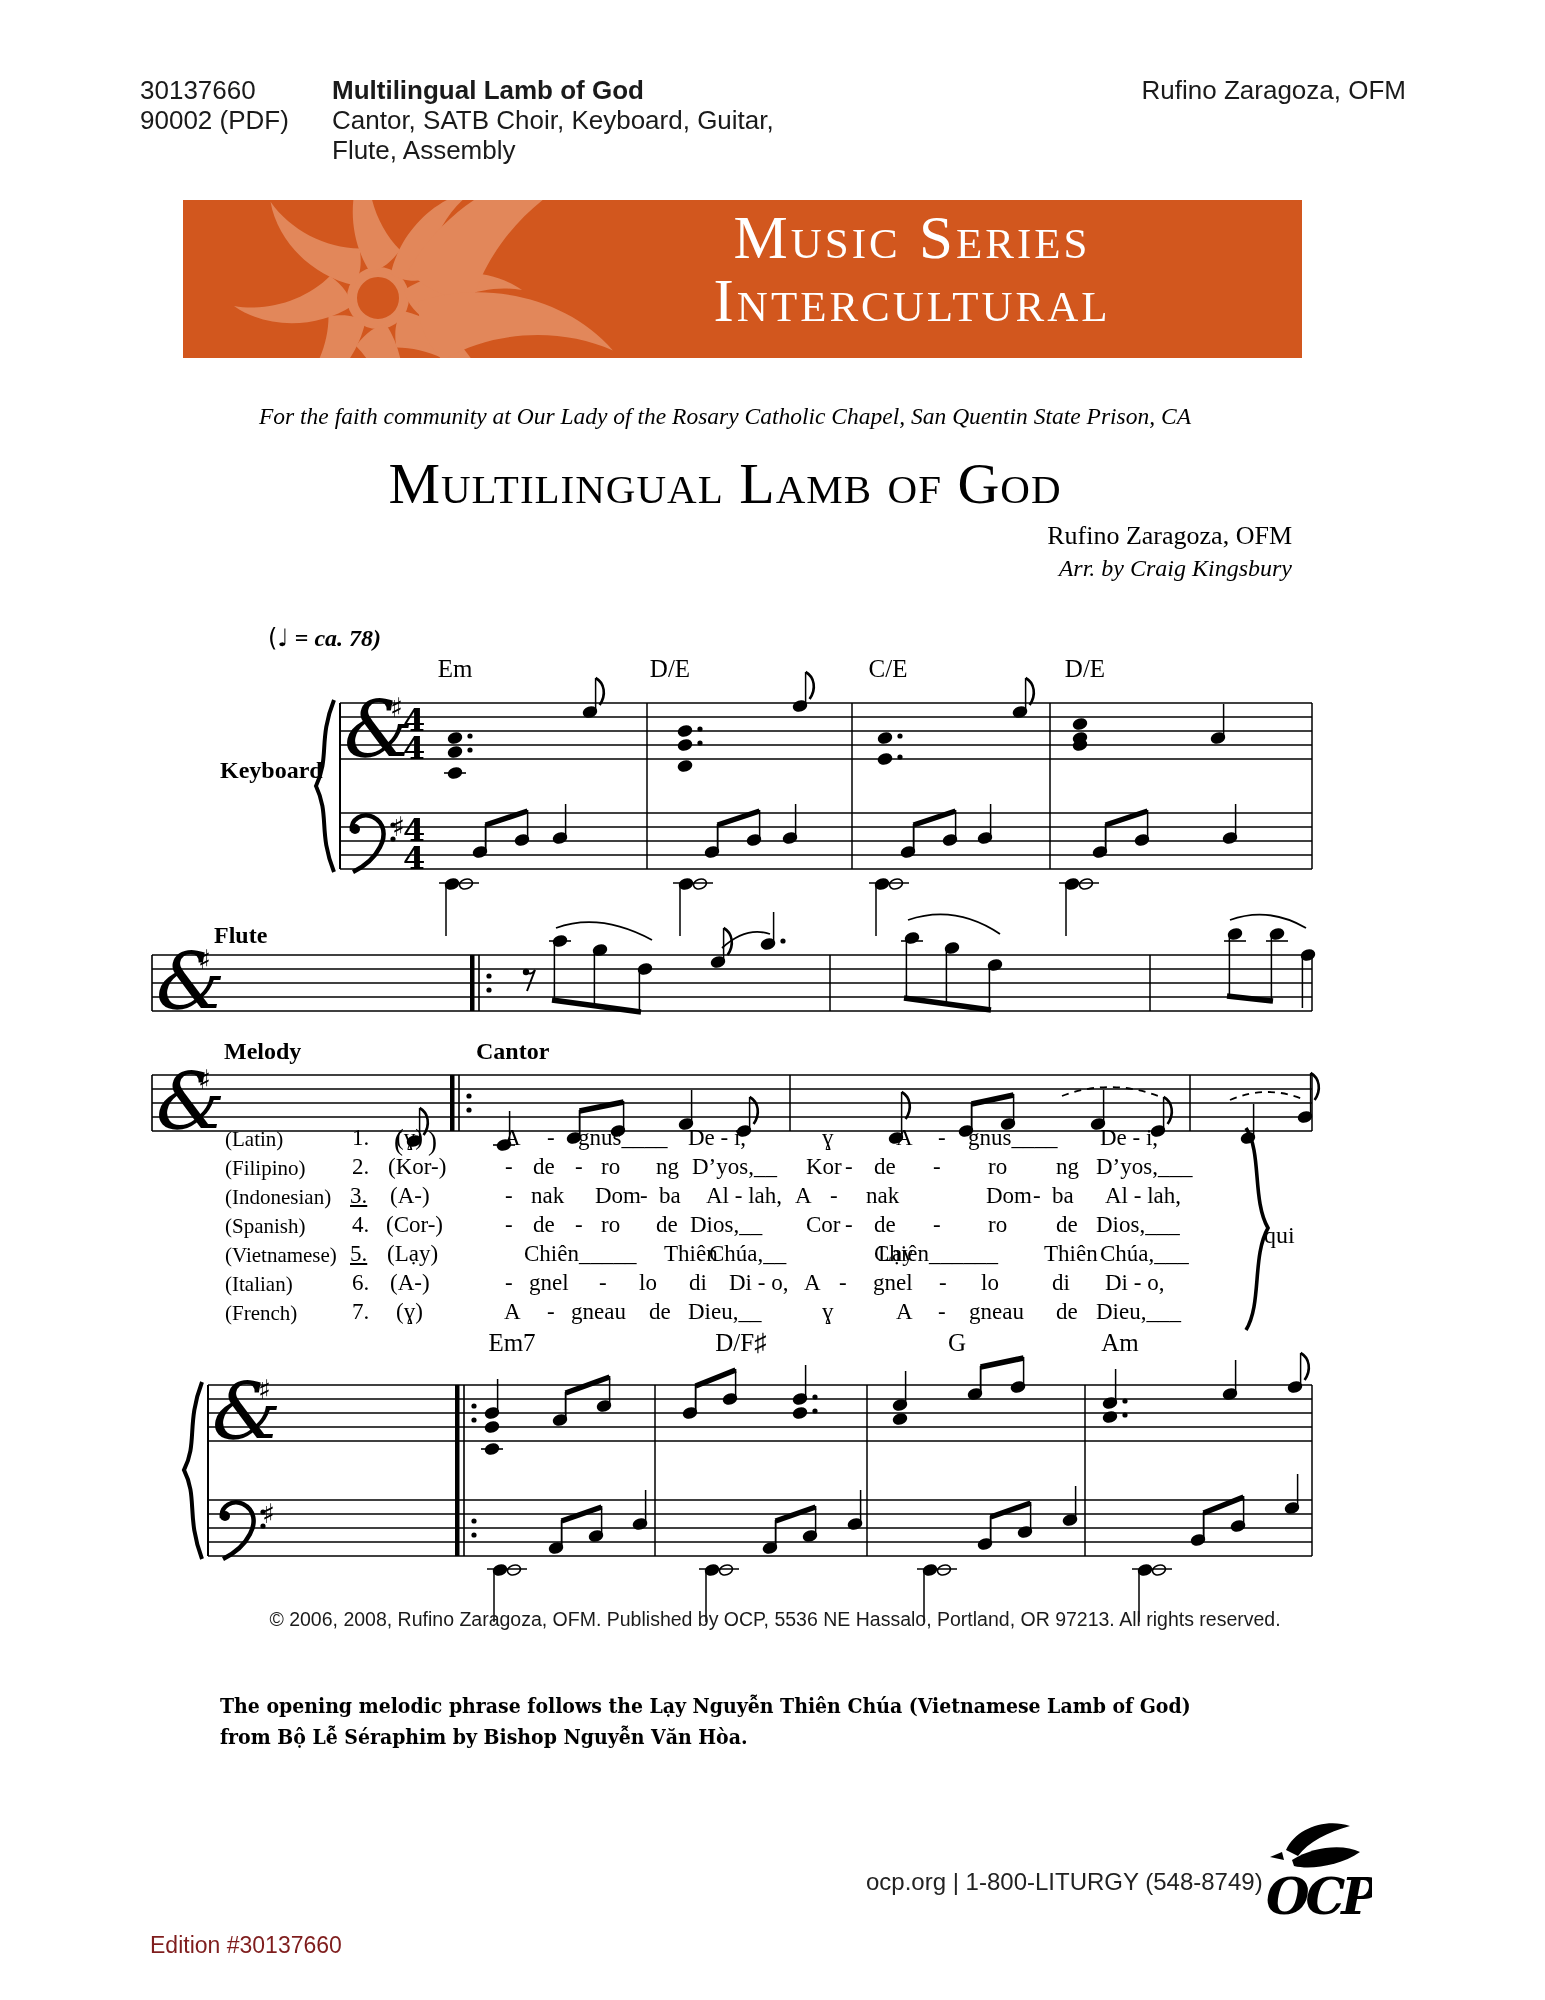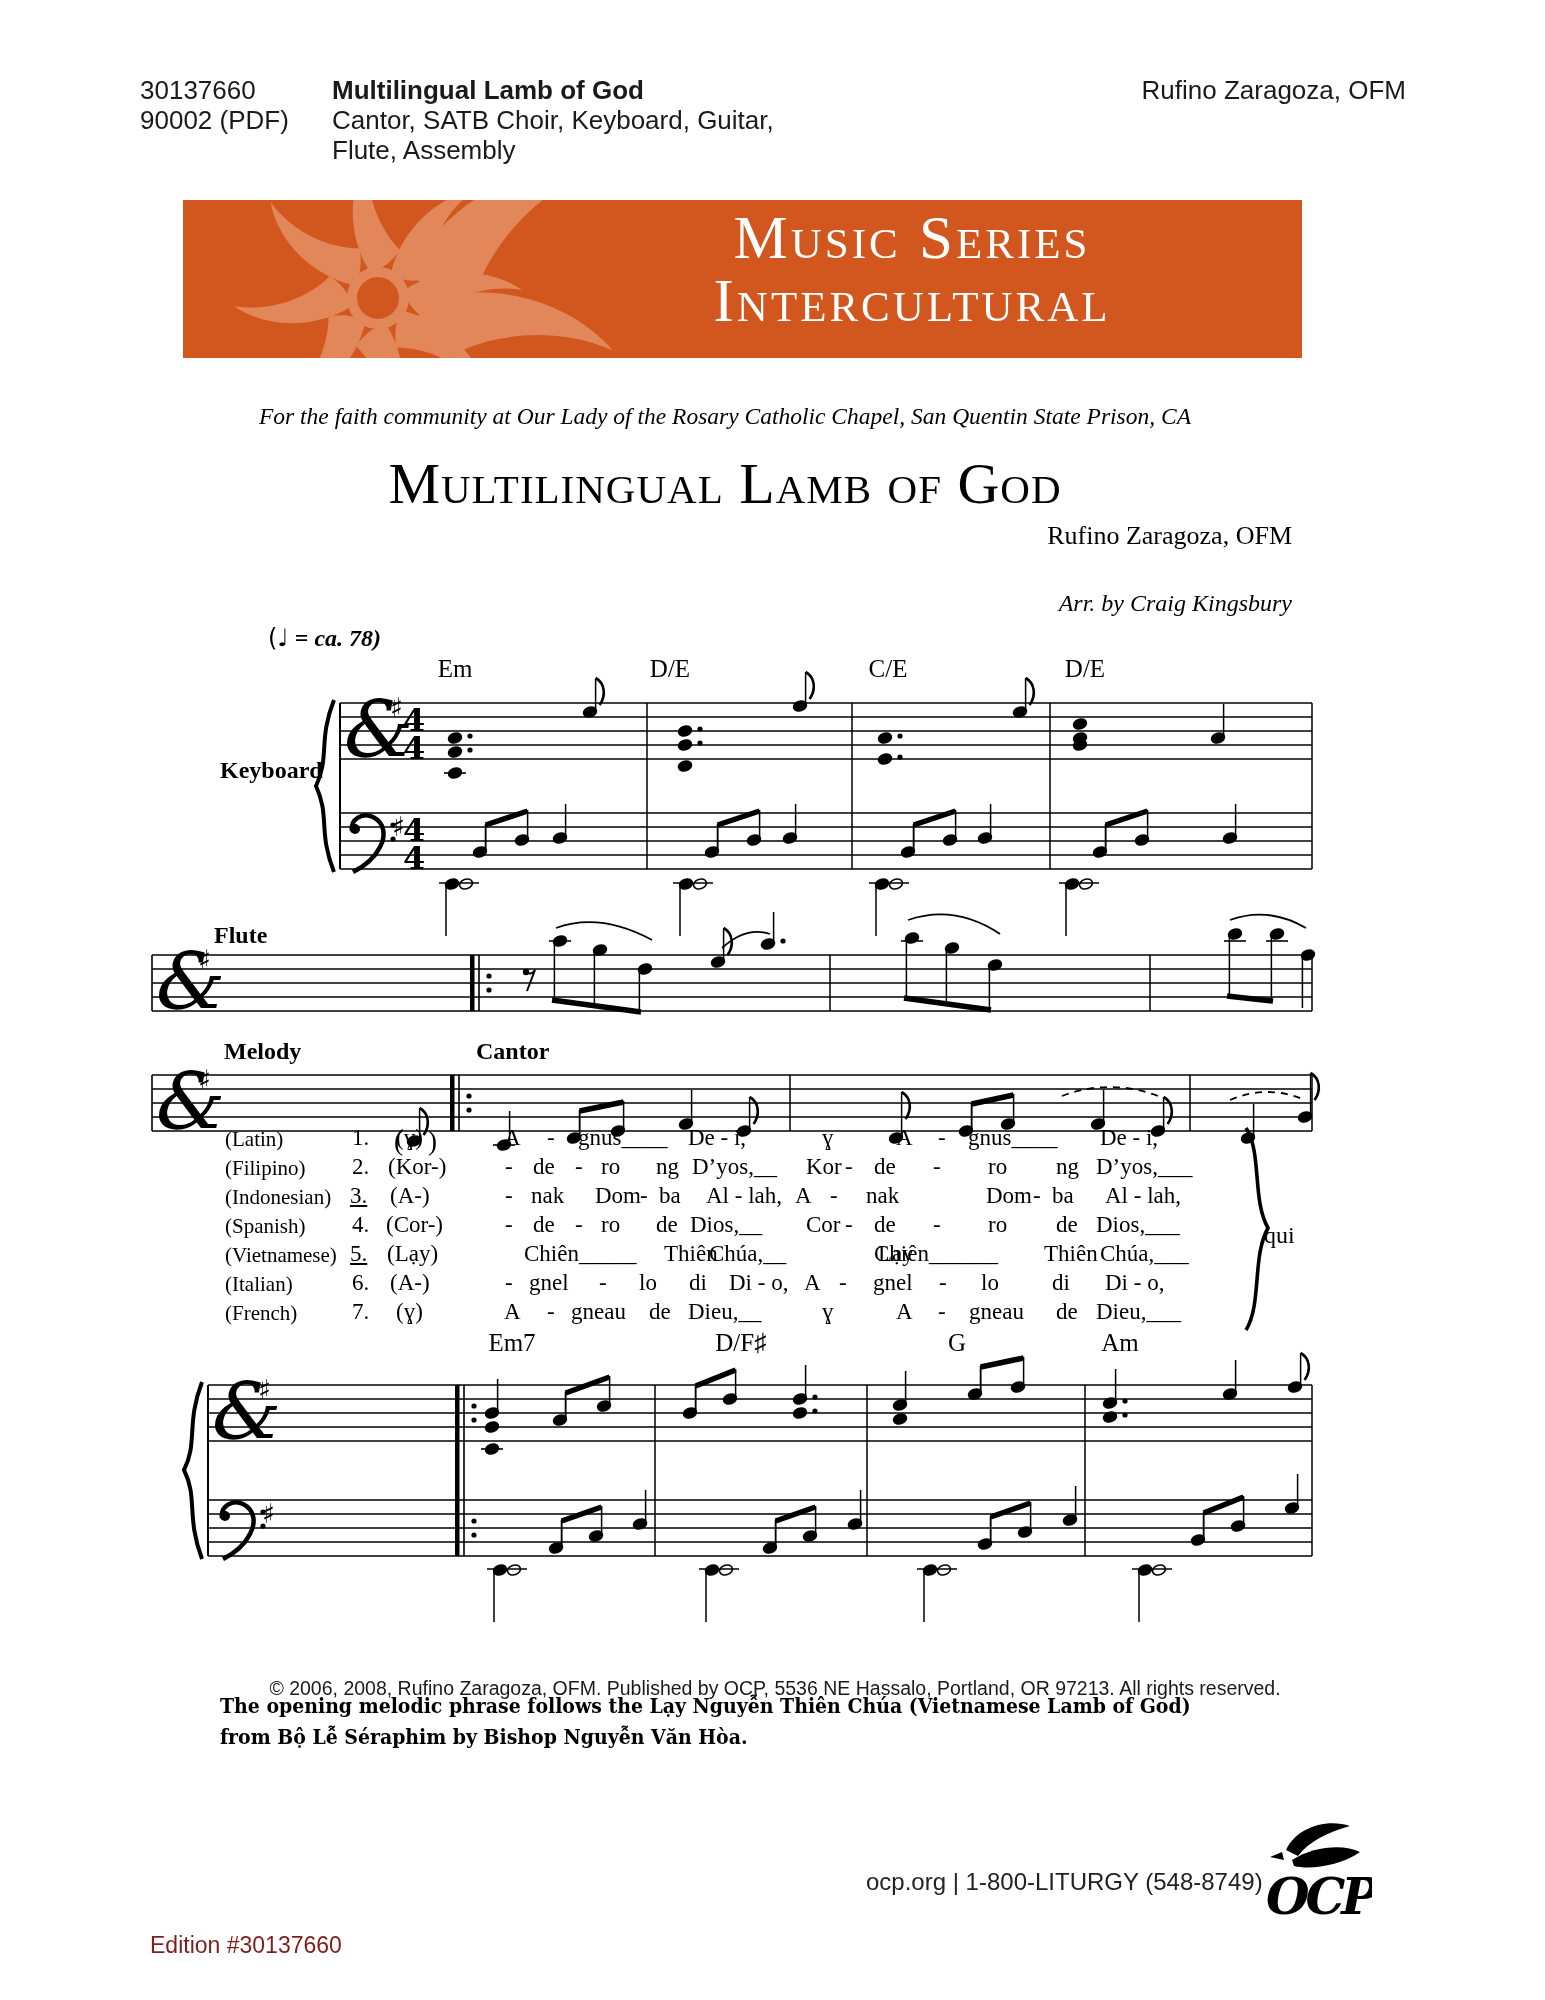--- a/index.html
+++ b/index.html
@@ -10,31 +10,31 @@
   .hdr{font-size:26px;color:#1a1a1a;line-height:30px;}
   .banner{position:absolute;left:183px;top:200px;width:1119px;height:158px;overflow:hidden;}
   .banner-text{position:absolute;right:100px;top:6px;width:580px;text-align:center;color:#ffffff;
       font-variant:small-caps;font-size:61px;line-height:63px;letter-spacing:3px;
       font-family:"Liberation Serif","DejaVu Serif",serif;}
   .dedication{position:absolute;left:140px;top:403px;width:1170px;text-align:center;
       font-style:italic;font-size:23.5px;}
   .bigtitle{position:absolute;left:140px;top:450px;width:1170px;text-align:center;
       font-variant:small-caps;font-size:58px;letter-spacing:1px;font-weight:500;}
   .byline{position:absolute;right:253px;top:520px;text-align:right;font-size:26px;line-height:32px;}
-  .byline .arr{font-style:italic;font-size:24px;margin-top:35px;}
+  .byline .arr{font-style:italic;font-size:24px;}
   .tempo{position:absolute;left:268px;top:624px;font-size:24px;font-weight:bold;}
   .tempo .note{font-family:"DejaVu Sans",sans-serif;font-weight:normal;}
   .tempo .it{font-style:italic;}
   .chord{position:absolute;transform:translateX(-50%);font-size:25px;white-space:pre;}
   .mlabel{position:absolute;font-weight:bold;font-size:24px;}
   .lyric{position:absolute;font-size:23px;white-space:pre;}
   .lang{font-size:21px;}
   .u{text-decoration:underline;}
   .qui{position:absolute;font-size:24px;}
-  .copyright{position:absolute;left:140px;top:1677px;width:1270px;text-align:center;
+  .copyright{position:absolute;left:140px;top:1608px;width:1270px;text-align:center;
       font-size:19.5px;color:#1a1a1a;}
   .footnote{position:absolute;left:220px;top:1690px;font-weight:bold;font-size:21px;line-height:31px;
       font-family:"DejaVu Serif","Liberation Serif",serif;font-stretch:condensed;}
   .contact{position:absolute;left:866px;top:1868px;font-size:24px;color:#222;}
   .edition{position:absolute;left:150px;top:1932px;font-size:23px;color:#7f1d1d;}
   .ts{font:bold 32px "DejaVu Serif",serif;}
   .clef{font-style:italic;font-family:"DejaVu Serif",serif;}
   svg text{fill:#000;}
 </style>
 </head>

